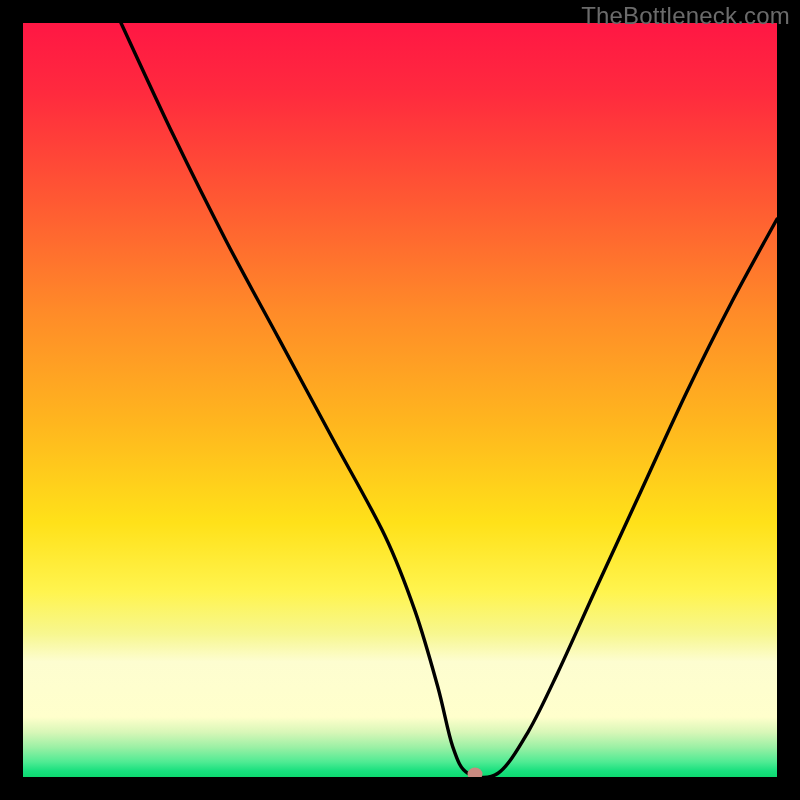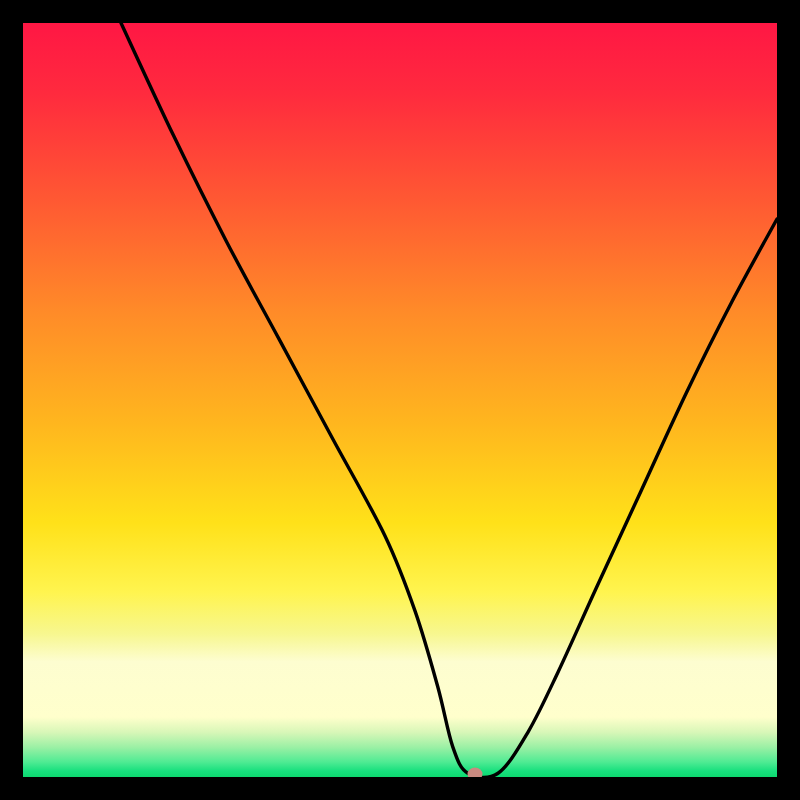--- a/index.html
+++ b/index.html
@@ -80,20 +80,21 @@
     height: 13px;
     border-radius: 50%;
     background: #c98a80;
     transform: translate(-50%, -50%);
   }
 </style>
 </head>
 <body>
 
 <div class="frame">
+  <div class="watermark">TheBottleneck.com</div>
 
   <div class="plot-area">
     <div class="gradient-bg">
       <div class="grad-main"></div>
       <div class="grad-bottom"></div>
     </div>
 
     <svg class="curve" viewBox="0 0 754 754" preserveAspectRatio="none">
       <path id="curve-path" fill="none" stroke="#000" stroke-width="3.4" stroke-linecap="round" stroke-linejoin="round" d="M 98.02000000000001,0 C 106.81666666666668,18.850000000000005 133.20666666666668,76.65666666666667 150.8,113.10000000000002 C 168.39333333333335,149.54333333333338 185.98666666666668,184.73000000000008 203.58,218.66000000000008 C 221.17333333333335,252.5900000000001 238.76666666666668,284.00666666666666 256.36,316.68 C 273.9533333333333,349.35333333333335 291.5466666666667,382.02666666666664 309.14,414.7 C 326.7333333333333,447.37333333333333 348.09666666666664,483.8166666666667 361.91999999999996,512.72 C 375.7433333333333,541.6233333333333 383.28333333333336,562.9866666666667 392.08000000000004,588.12 C 400.8766666666667,613.2533333333333 408.41666666666674,640.9 414.70000000000005,663.52 C 420.98333333333335,686.14 424.75333333333333,709.3883333333333 429.78,723.84 C 434.8066666666666,738.2916666666667 437.31999999999994,745.8316666666667 444.85999999999996,750.23 C 452.4,754.6283333333333 464.96666666666664,757.1416666666667 475.02,750.23 C 485.0733333333333,743.3183333333334 495.12666666666667,725.725 505.18,708.76 C 515.2333333333333,691.795 524.03,672.3166666666666 535.3399999999999,648.4399999999999 C 546.6499999999999,624.5633333333333 559.2166666666666,595.66 573.04,565.5 C 586.8633333333333,535.34 603.1999999999999,500.15333333333336 618.28,467.48 C 633.36,434.8066666666667 648.4399999999999,400.87666666666667 663.52,369.46 C 678.6,338.0433333333333 693.68,307.8833333333333 708.76,278.98 C 723.84,250.07666666666668 746.46,209.86333333333332 754,196.03999999999996"></path>
     </svg>

